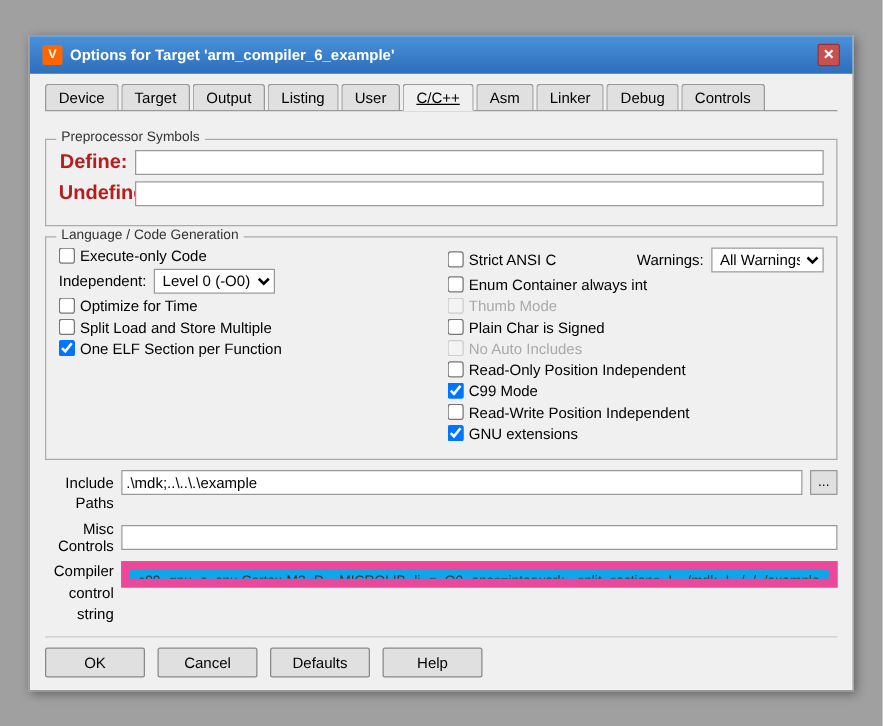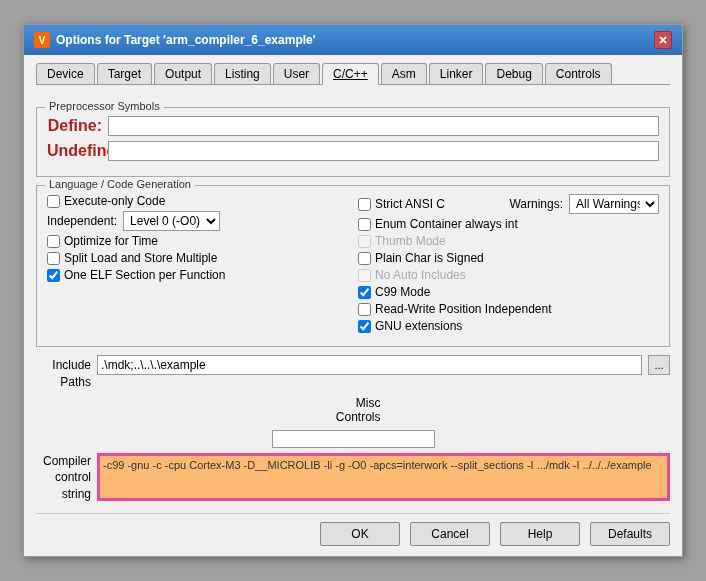--- a/index.html
+++ b/index.html
@@ -177,53 +177,52 @@
       font-size: 11px;
       display: flex;
       align-items: center;
       justify-content: center;
     }
     .misc-row {
       display: flex;
       align-items: center;
       gap: 6px;
       margin-bottom: 5px;
-      flex-direction: column;
     }
     .misc-label {
       width: 55px;
       text-align: right;
       font-size: 12px;
     }
     .compiler-row {
       display: flex;
       align-items: flex-start;
       gap: 6px;
       margin-bottom: 5px;
     }
     .compiler-label {
       width: 55px;
       text-align: right;
       font-size: 12px;
       line-height: 1.4;
     }
     .compiler-text {
       flex: 1;
-      height: 48px;
-      border: 3px solid #ec4899;
-      background: #fdba74;
+      height: 21px;
+      border: 7px solid #ec4899;
+      background: #0ea5e9;
       padding: 2px 3px;
       font-size: 11px;
       color: #333;
       overflow: hidden;
       line-height: 1.4;
     }
     .bottom-buttons {
       display: flex;
-      justify-content: flex-end;
+      justify-content: flex-start;
       gap: 10px;
       margin-top: 10px;
       padding-top: 8px;
       border-top: 1px solid #ccc;
     }
     .action-btn {
       width: 80px;
       height: 24px;
       border: 1px solid #888;
       background: #e0e0e0;
@@ -329,20 +328,24 @@
           </div>
           <div class="checkbox-row">
             <input type="checkbox" style="">
             <span>Plain Char is Signed</span>
           </div>
           <div class="checkbox-row disabled-text">
             <input type="checkbox" disabled="" style="">
             <span>No Auto Includes</span>
           </div>
           <div class="checkbox-row">
+            <input type="checkbox" style="">
+            <span>Read-Only Position Independent</span>
+          </div>
+          <div class="checkbox-row">
             <input type="checkbox" checked="" style="">
             <span>C99 Mode</span>
           </div>
           <div class="checkbox-row">
             <input type="checkbox" style="">
             <span>Read-Write Position Independent</span>
           </div>
           <div class="checkbox-row">
             <input type="checkbox" checked="" style="">
             <span>GNU extensions</span>
@@ -367,17 +370,17 @@
     <div class="compiler-row">
       <span class="compiler-label" style="white-space:pre-line;">Compiler
 control
 string</span>
       <div class="compiler-text">-c99 -gnu -c -cpu Cortex-M3 -D__MICROLIB -li -g -O0 -apcs=interwork --split_sections -I .../mdk -I ../../../example</div>
     </div>
 
     <div class="bottom-buttons">
       <button class="action-btn">OK</button>
       <button class="action-btn">Cancel</button>
+      <button class="action-btn">Defaults</button>
       <button class="action-btn">Help</button>
-      <button class="action-btn">Defaults</button>
     </div>
   </div>
 </div>
 
 </body></html>

